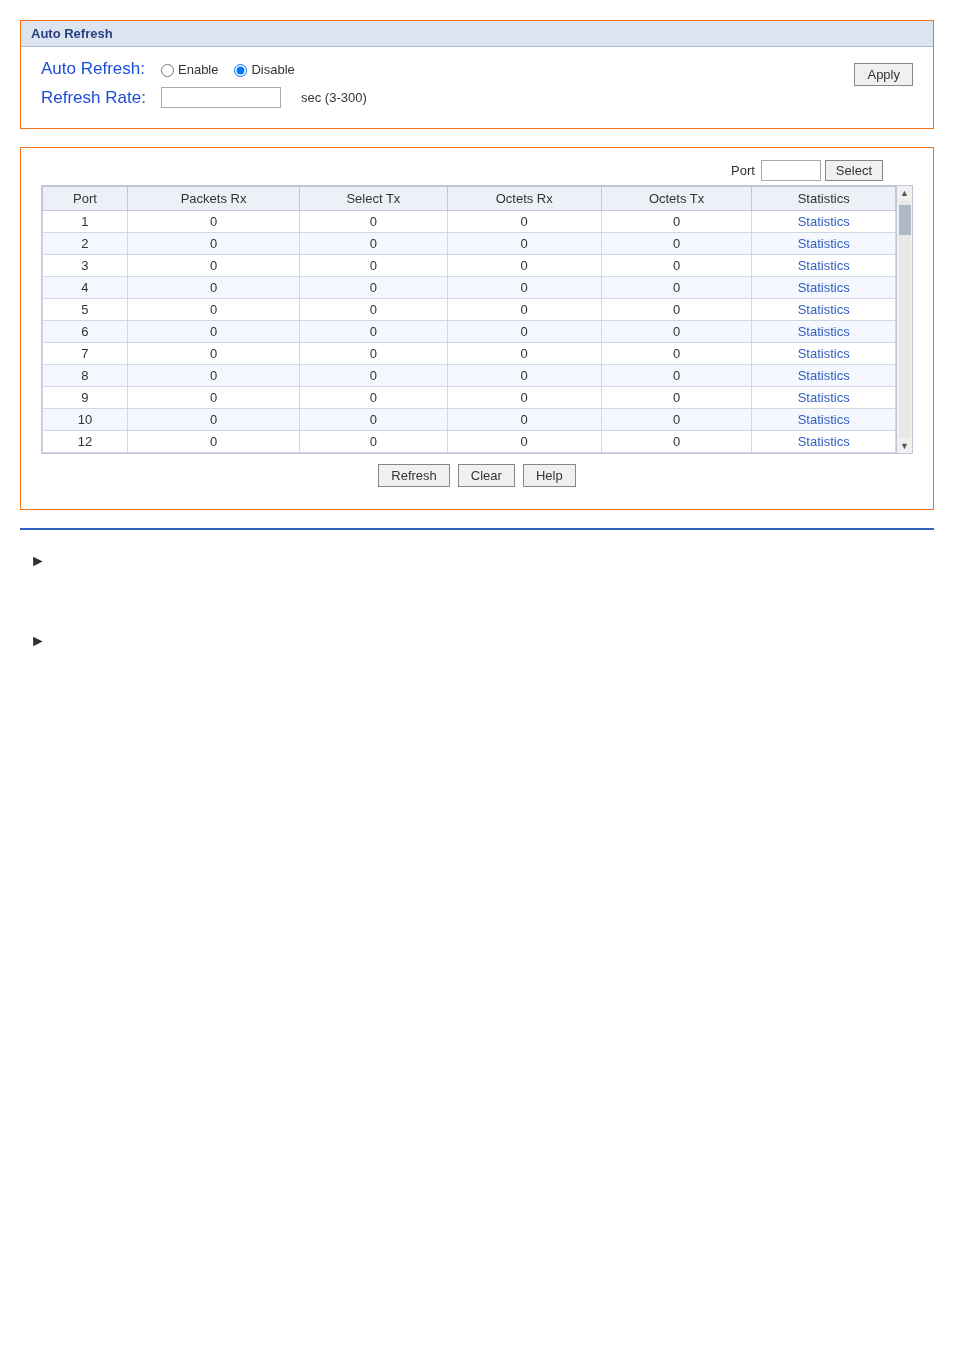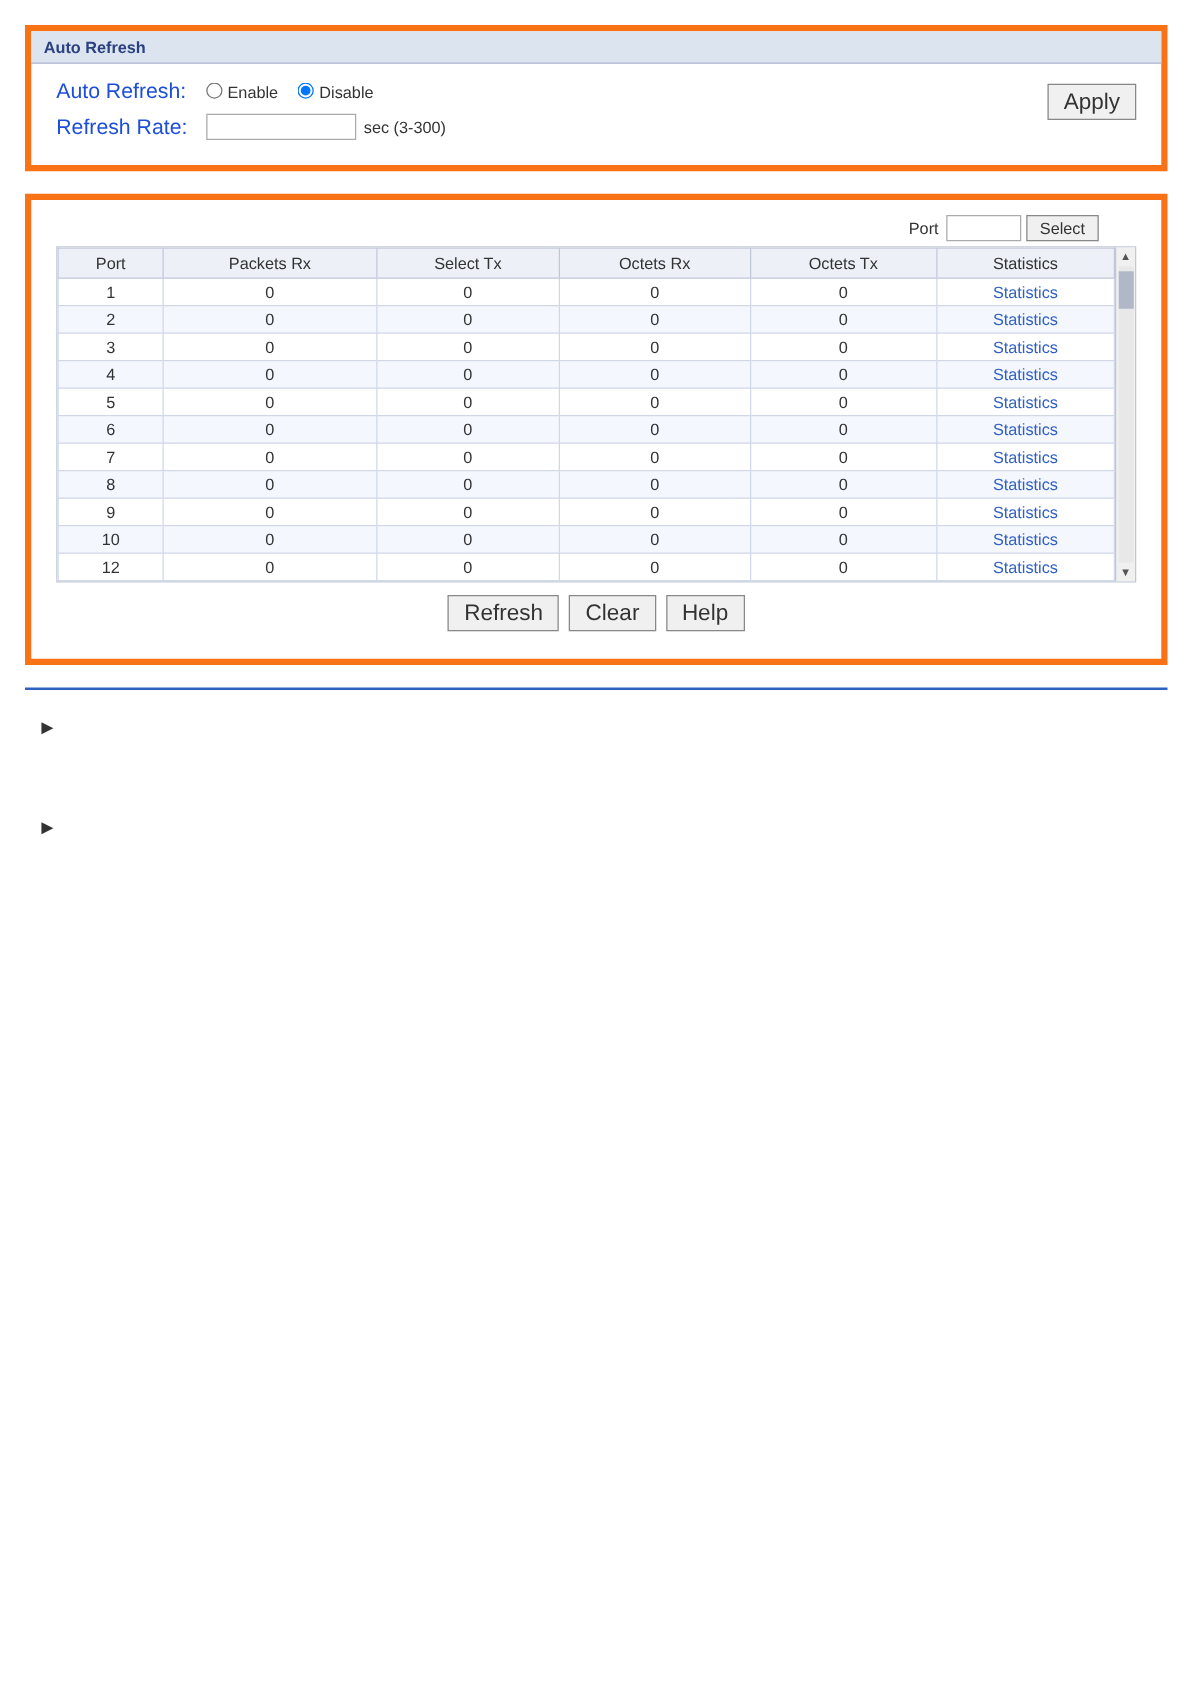--- a/index.html
+++ b/index.html
@@ -5,21 +5,21 @@
     * { box-sizing: border-box; margin: 0; padding: 0; }
     body {
       font-family: Arial, sans-serif;
       font-size: 13px;
       background: #fff;
       color: #333;
       padding: 20px;
     }
 
     .section-box {
-      border: 5px solid #f97316;
+      border: 1px solid #f97316;
       margin-bottom: 18px;
     }
 
     .section-header {
       background: #dce4f0;
       color: #2a4080;
       font-size: 13px;
       font-weight: bold;
       padding: 5px 10px;
       border-bottom: 1px solid #b0b8d0;
@@ -42,43 +42,43 @@
     }
 
     .radio-group {
       display: flex;
       align-items: center;
       gap: 16px;
     }
 
     .radio-option {
       display: flex;
-      align-items: flex-start;
+      align-items: flex-end;
       gap: 4px;
       font-size: 13px;
     }
 
     .btn {
       border: 1px solid #888;
       background: #f0f0f0;
       padding: 3px 12px;
-      font-size: 18px;
+      font-size: 13px;
       cursor: pointer;
       color: #333;
     }
 
     .refresh-rate-input {
       border: 1px solid #aaa;
       width: 120px;
       padding: 2px 4px;
       font-size: 13px;
     }
 
     .sec-label {
-      margin-left: 6px;
+      margin-left: 20px;
       font-size: 13px;
       color: #333;
     }
 
     
     .port-select-row {
       display: flex;
       align-items: center;
       justify-content: flex-end;
       margin-bottom: 4px;

